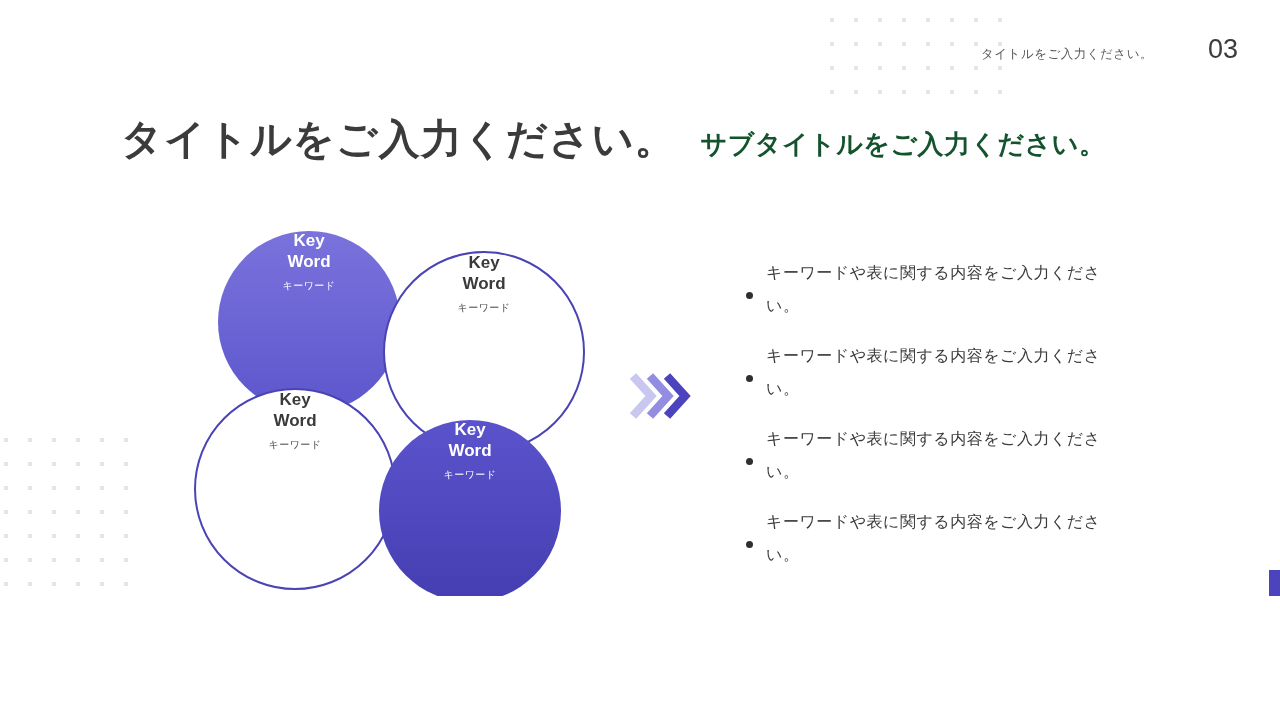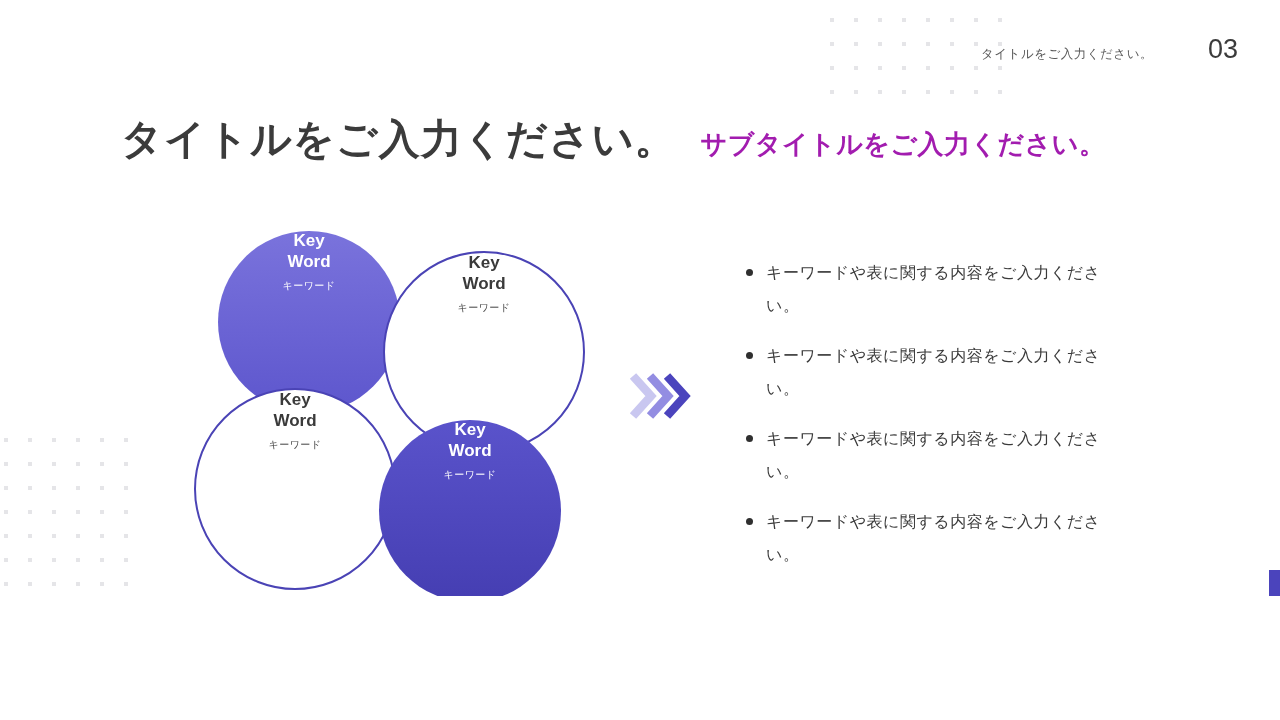--- a/index.html
+++ b/index.html
@@ -37,21 +37,21 @@
 
   
   .title-row {
     position: absolute; left: 121px; top: 112px;
     display: flex; align-items: baseline; gap: 24px; white-space: nowrap;
   }
   .title {
     font-size: 41px; font-weight: 700; color: #3b3b3b; letter-spacing: 1px;
   }
   .subtitle {
-    font-size: 26px; font-weight: 700; color: #a21caf; letter-spacing: 0.5px;
+    font-size: 26px; font-weight: 700; color: #14532d; letter-spacing: 0.5px;
   }
 
   
   .circle {
     position: absolute; border-radius: 50%;
     display: flex; flex-direction: column; align-items: center; 
     text-align: center;
   }
   .kw-en { font-size: 17px; font-weight: 600; line-height: 1.22; white-space: pre-line; }
   .kw-jp { font-size: 10px; margin-top: 7px; letter-spacing: 0.5px; }
@@ -70,21 +70,21 @@
   .c2 .kw-jp, .c3 .kw-jp { color: #4a4a4a; }
 
   
   .chevrons { position: absolute; left: 627px; top: 368px; z-index: 5; }
 
   
   .bullets {
     position: absolute; left: 746px; top: 256px; width: 380px;
     list-style: none;
   }
-  .bullet { display: flex; gap: 13px; margin-bottom: 17px; }
+  .bullet { display: flex; gap: 13px; margin-bottom: 17px; align-items: center; }
   .bullet-dot {
     flex: 0 0 auto; width: 7px; height: 7px; border-radius: 50%;
     background: #2f2f2f; margin-top: 13px;
   }
   .bullet-text {
     width: 345px; font-size: 16px; line-height: 33px; color: #3a3a3a;
     letter-spacing: 0.5px;
   }
 </style>
 </head>

